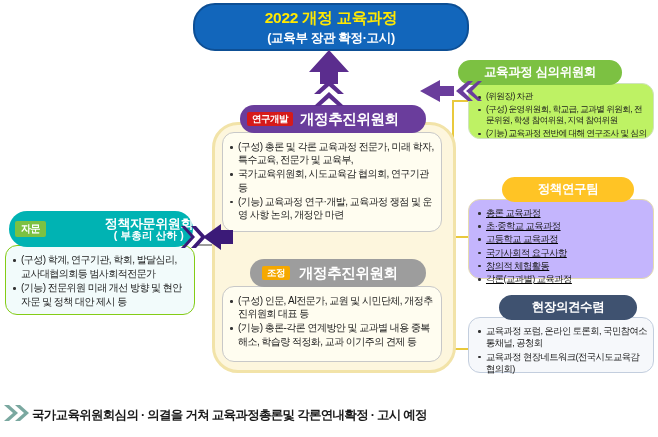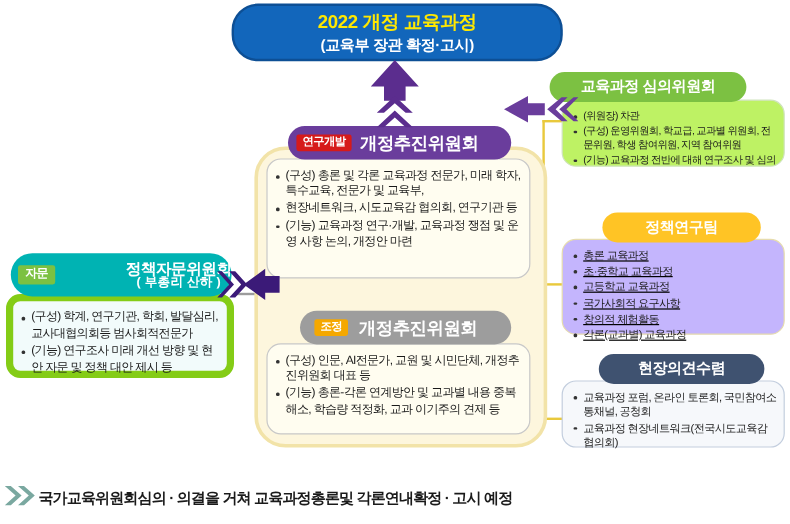--- a/index.html
+++ b/index.html
@@ -227,21 +227,21 @@
     font-weight: bold;
     letter-spacing: 0.2px;
   }
   #adv-body {
     position: absolute;
     left: 5px;
     top: 245px;
     width: 190px;
     height: 70px;
     background: #f2fbfb;
-    border: 6px solid #84cc16;
+    border: 1px solid #84cc16;
   }
   #adv-body li { font-size: 10px; line-height: 13.5px; }
 
   
   #del-header {
     position: absolute;
     left: 458px;
     top: 60px;
     width: 164px;
     height: 25px;
@@ -380,21 +380,21 @@
 
   <svg class="arrow-svg" id="arrow-right-mid" width="54" height="30" viewBox="0 0 54 30">
     <polygon points="0,4 4,4 14,15 4,26 0,26 10,15" fill="#3b1a78"></polygon>
     <polygon points="10,4 15,4 25,15 15,26 10,26 20,15" fill="#3b1a78"></polygon>
     <polygon points="22,15 40,2 40,8 52,8 52,22 40,22 40,28" fill="#3b1a78"></polygon>
   </svg>
 
   <div class="card-body" id="rev-body">
     <ul class="bullets">
       <li>(구성) 총론 및 각론 교육과정 전문가, 미래 학자, 특수교육, 전문가 및 교육부,</li>
-      <li>현장네트워크, 시도교육감 협의회, 연구기관 등</li>
+      <li>국가교육위원회, 시도교육감 협의회, 연구기관 등</li>
       <li>(기능) 교육과정 연구·개발, 교육과정 쟁점 및 운영 사항 논의, 개정안 마련</li>
     </ul>
   </div>
   <div class="pill" id="rev-header">
     <span class="badge">연구개발</span>
     <span class="pill-title">개정추진위원회</span>
   </div>
 
   <div class="card-body" id="adj-body">
     <ul class="bullets">
@@ -403,21 +403,21 @@
     </ul>
   </div>
   <div class="pill" id="adj-header">
     <span class="badge">조정</span>
     <span class="pill-title">개정추진위원회</span>
   </div>
 
   <div class="card-body" id="adv-body">
     <ul class="bullets">
       <li>(구성) 학계, 연구기관, 학회, 발달심리, 교사대협의회등 범사회적전문가</li>
-      <li>(기능) 연구조사 미래 개선 방향 및 현안 자문 및 정책 대안 제시 등</li>
+      <li>(기능) 전문위원 미래 개선 방향 및 현안 자문 및 정책 대안 제시 등</li>
     </ul>
   </div>
   <div class="pill" id="adv-header">
     <span class="badge">자문</span>
     <span class="titlewrap">
       <span class="t1">정책자문위원회</span>
       <span class="t2">( 부총리 산하 )</span>
     </span>
   </div>
 

